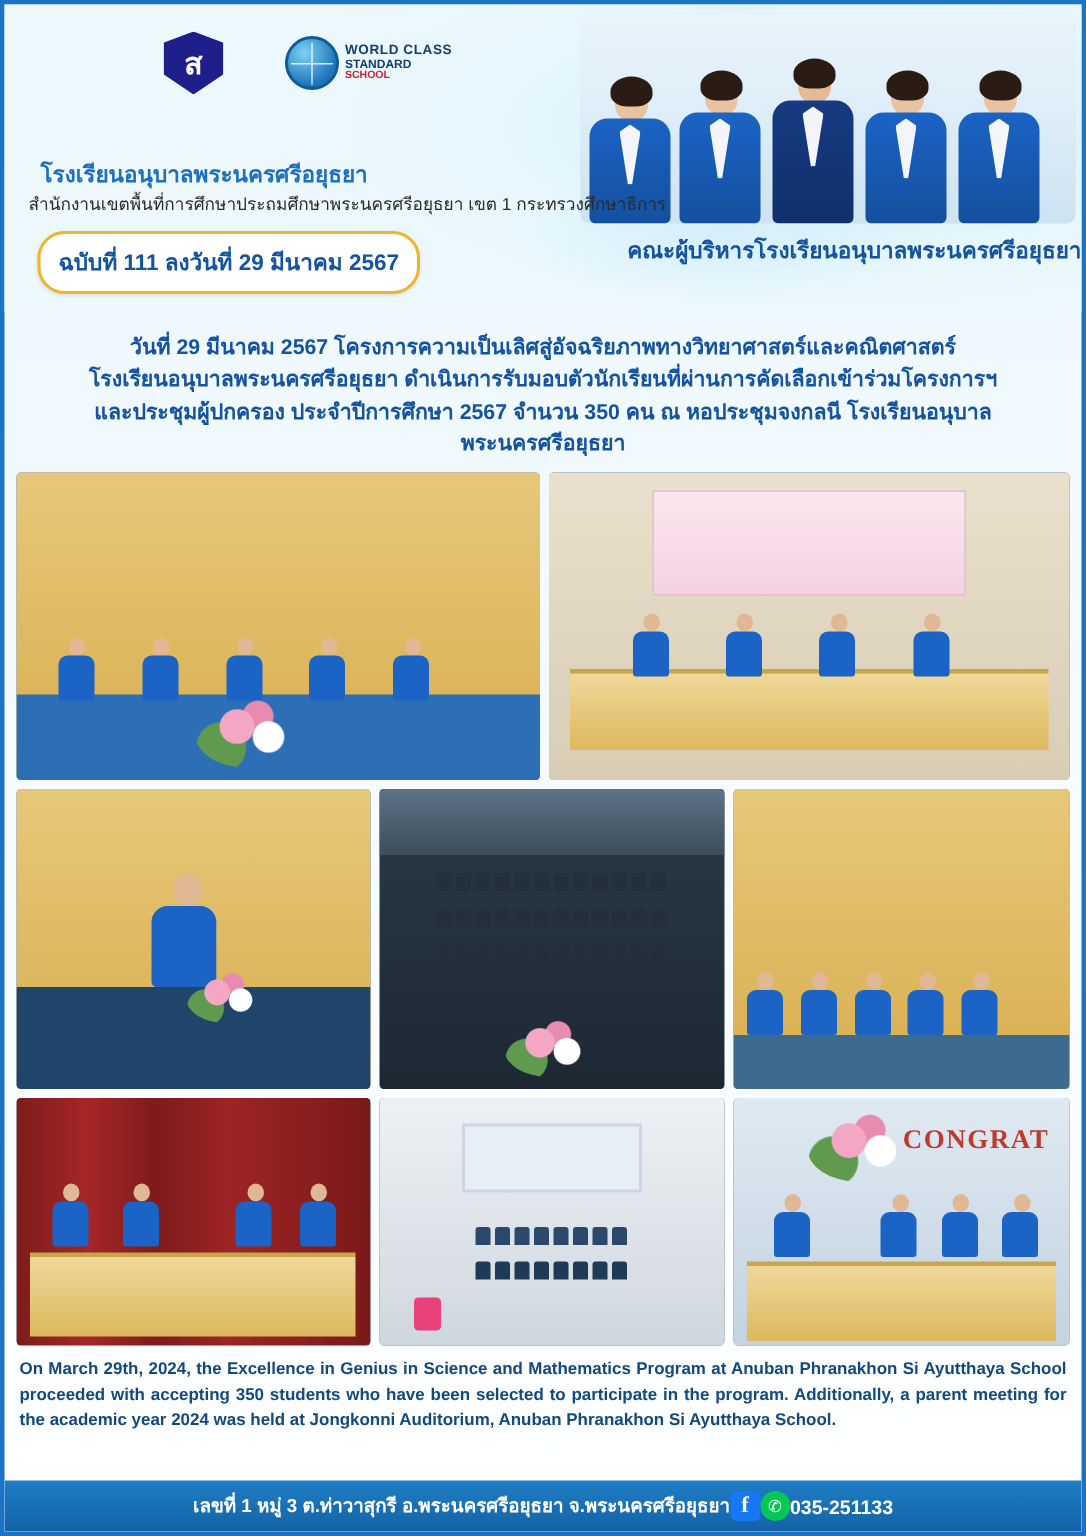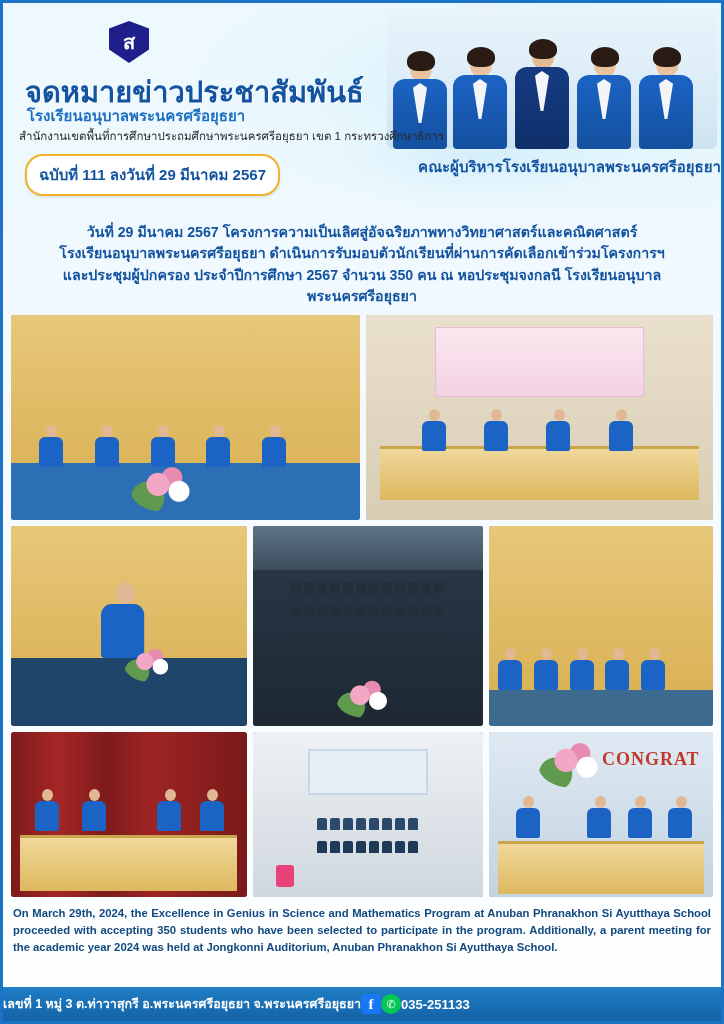--- a/index.html
+++ b/index.html
@@ -229,21 +229,21 @@
     color: #12497f;
     line-height: 1.5;
     text-align: justify;
   }
 
   
   .footer {
     position: absolute; left: 0; right: 0; bottom: 0;
     height: 34px;
     background: linear-gradient(180deg,#1f7ec4,#1462a6);
-    display: flex; align-items: center; 
+    display: flex; align-items: center; justify-content: center; 
     color: #fff;
   }
   .footer .addr { font-size: 12.5px; font-weight: bold; }
   .fb-icon {
     width: 20px; height: 20px; border-radius: 4px; background:#1877f2;
     color:#fff; font-weight:bold; font-size:15px; font-family:"Liberation Serif", serif;
     display:flex; align-items:center; justify-content:center; line-height:1;
   }
   .line-icon {
     width: 20px; height: 20px; border-radius: 50%; background:#06c755;
@@ -260,20 +260,28 @@
     <div class="lotus-deco"></div>
     <div class="lotus-deco2"></div>
 
     <div class="logos">
       <div class="logo-school">
         <div class="ring"></div>
         <div class="shield">
             <span>ส</span>
           </div>
       </div>
+      <div class="logo-wcs">
+        <div class="logo-globe"></div>
+        <div class="wcs-text">
+          <div class="l1">WORLD CLASS</div>
+          <div class="l2">STANDARD</div>
+          <div class="l3">SCHOOL</div>
+        </div>
+      </div>
     </div>
 
     <div class="exec-photo">
       <div class="stage"></div>
       <div class="person p1">
           <div class="head">
             <div class="hair"></div>
           </div>
           <div class="body"></div>
         </div>
@@ -296,21 +304,20 @@
           <div class="body"></div>
         </div>
       <div class="person p5">
           <div class="head">
             <div class="hair"></div>
           </div>
           <div class="body"></div>
         </div>
     </div>
 
-    <div class="head-title">จดหมายข่าวประชาสัมพันธ์</div>
     <div class="head-sub1">โรงเรียนอนุบาลพระนครศรีอยุธยา</div>
     <div class="head-sub2">สำนักงานเขตพื้นที่การศึกษาประถมศึกษาพระนครศรีอยุธยา เขต 1 กระทรวงศึกษาธิการ</div>
     <div class="issue-badge">ฉบับที่ 111 ลงวันที่ 29 มีนาคม 2567</div>
     <div class="exec-caption">คณะผู้บริหารโรงเรียนอนุบาลพระนครศรีอยุธยา</div>
   </div>
 
   <div class="lead">
     <span class="l-line">วันที่ 29 มีนาคม 2567  โครงการความเป็นเลิศสู่อัจฉริยภาพทางวิทยาศาสตร์และคณิตศาสตร์</span>
     <span class="l-line">โรงเรียนอนุบาลพระนครศรีอยุธยา ดำเนินการรับมอบตัวนักเรียนที่ผ่านการคัดเลือกเข้าร่วมโครงการฯ</span>
     <span class="l-line">และประชุมผู้ปกครอง ประจำปีการศึกษา 2567 จำนวน 350 คน ณ หอประชุมจงกลนี โรงเรียนอนุบาลพระนครศรีอยุธยา</span>

